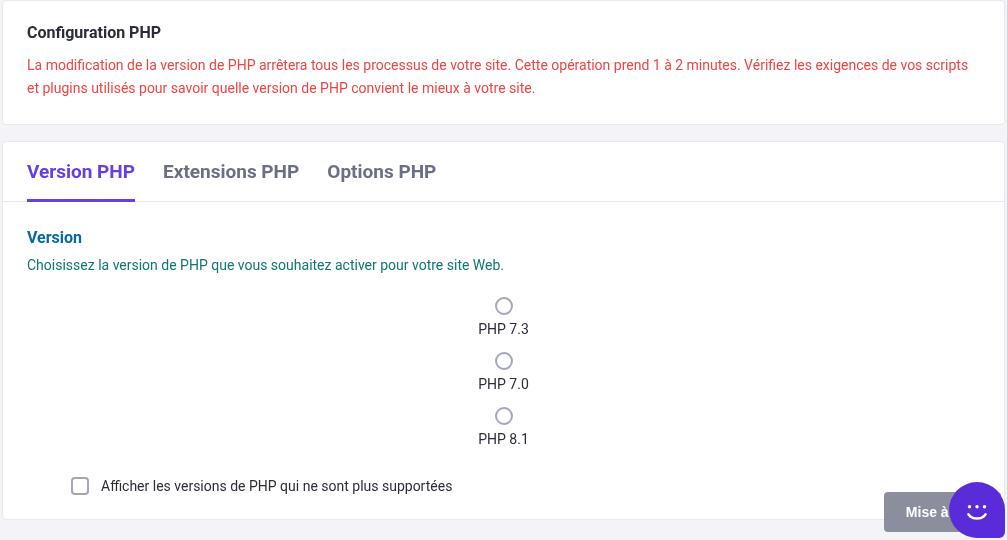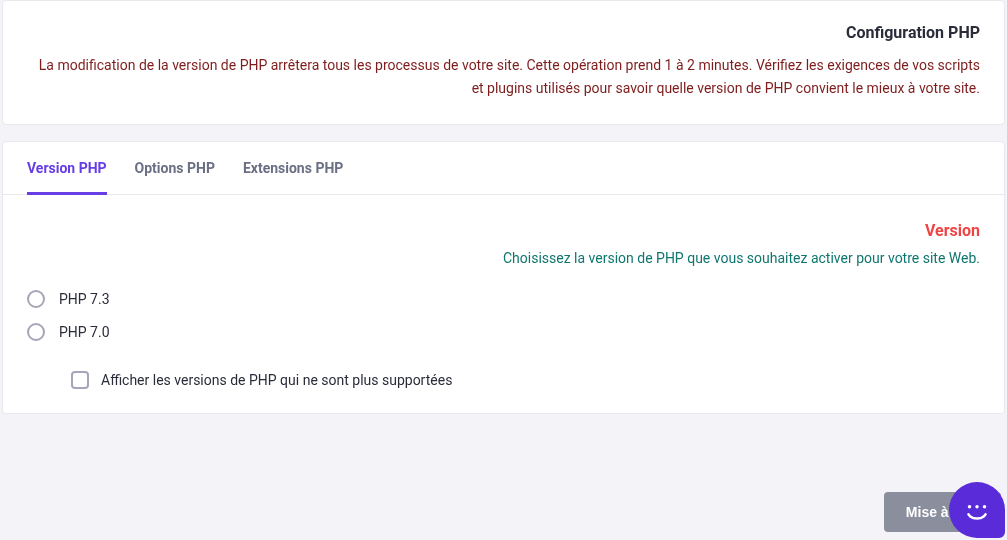--- a/index.html
+++ b/index.html
@@ -14,87 +14,86 @@
       width: 1007px;
       height: 540px;
       overflow: hidden;
       position: relative;
     }
     .card {
       background: #fff;
       border: 1px solid #e8e8ed;
       border-radius: 4px;
       margin: 0 2px;
-      text-align: right;
     }
     .header-card {
       padding: 22px 24px 24px 24px;
       margin-bottom: 16px;
     }
     .header-title {
       font-size: 16px;
       font-weight: 700;
       color: #2a2c3a;
       margin-bottom: 12px;
     }
     .header-desc {
       font-size: 14px;
-      color: #7f1d1d;
+      color: #ef4444;
       line-height: 1.65;
     }
     .main-card {
       padding: 0;
     }
     .tabs {
       display: flex;
       border-bottom: 1px solid #e8e8ed;
       padding: 0 24px;
       gap: 28px;
     }
     .tab {
       padding: 18px 0 16px 0;
-      font-size: 14px;
+      font-size: 19px;
       font-weight: 700;
       color: #6b6f84;
       cursor: pointer;
       border-bottom: 3px solid transparent;
       margin-bottom: -1px;
     }
     .tab.active {
       color: #673de6;
       border-bottom-color: #673de6;
     }
     .content {
       padding: 26px 24px 24px 24px;
     }
     .section-title {
       font-size: 16px;
       font-weight: 700;
-      color: #ef4444;
+      color: #0369a1;
       margin-bottom: 10px;
-      margin-left: 47px;
     }
     .section-desc {
       font-size: 14px;
       color: #0f766e;
       margin-bottom: 24px;
     }
     .radio-list {
       display: flex;
       flex-direction: column;
       gap: 15px;
       margin-bottom: 30px;
     }
     .radio-item {
       display: flex;
       align-items: center;
-      gap: 14px;
+      gap: 6px;
       cursor: pointer;
       font-size: 14px;
       color: #2a2c3a;
+      flex-direction: column;
     }
     .radio-circle {
       width: 18px;
       height: 18px;
       border: 2px solid #a5a7b8;
       border-radius: 50%;
       display: flex;
       align-items: center;
       justify-content: center;
       flex-shrink: 0;
@@ -166,37 +165,41 @@
 <body>
 
 <div class="card header-card">
   <div class="header-title">Configuration PHP</div>
   <div class="header-desc">La modification de la version de PHP arrêtera tous les processus de votre site. Cette opération prend 1 à 2 minutes. Vérifiez les exigences de vos scripts et plugins utilisés pour savoir quelle version de PHP convient le mieux à votre site.</div>
 </div>
 
 <div class="card main-card">
   <div class="tabs">
     <div class="tab active">Version PHP</div>
+    <div class="tab">Extensions PHP</div>
     <div class="tab">Options PHP</div>
-    <div class="tab">Extensions PHP</div>
   </div>
 
   <div class="content">
     <div class="section-title">Version</div>
     <div class="section-desc">Choisissez la version de PHP que vous souhaitez activer pour votre site Web.</div>
 
     <div class="radio-list">
       <label class="radio-item">
         <span class="radio-circle"></span>
         <span>PHP 7.3</span>
       </label>
       <label class="radio-item">
         <span class="radio-circle"></span>
         <span>PHP 7.0</span>
       </label>
+      <label class="radio-item">
+        <span class="radio-circle"></span>
+        <span>PHP 8.1</span>
+      </label>
     </div>
 
     <label class="checkbox-row">
       <span class="checkbox-box"></span>
       <span class="checkbox-label">Afficher les versions de PHP qui ne sont plus supportées</span>
     </label>
   </div>
 </div>
 
 <button class="update-button">Mise à jour</button>

